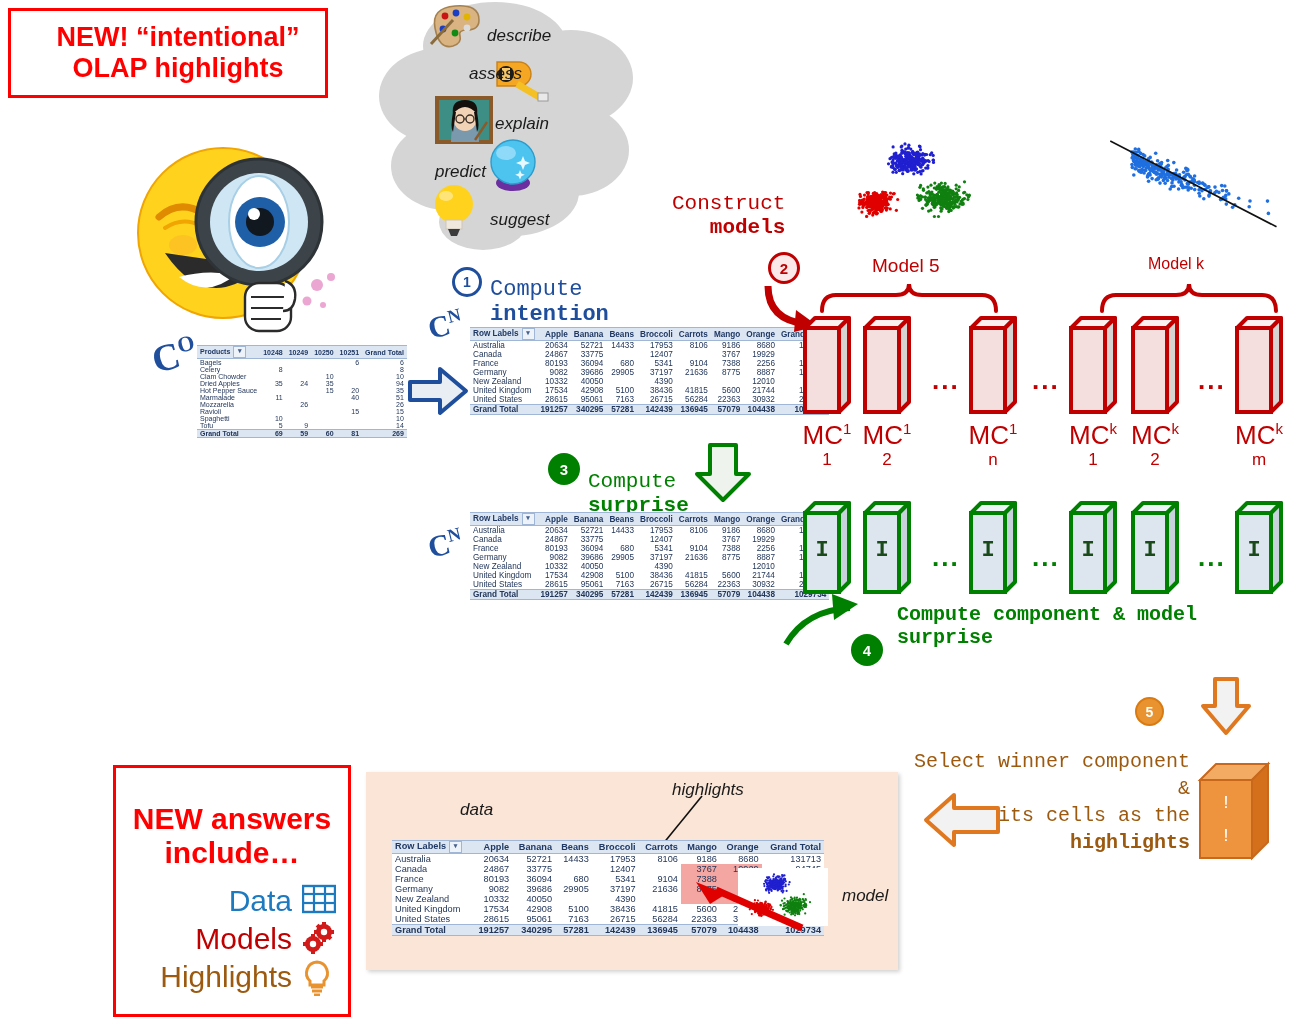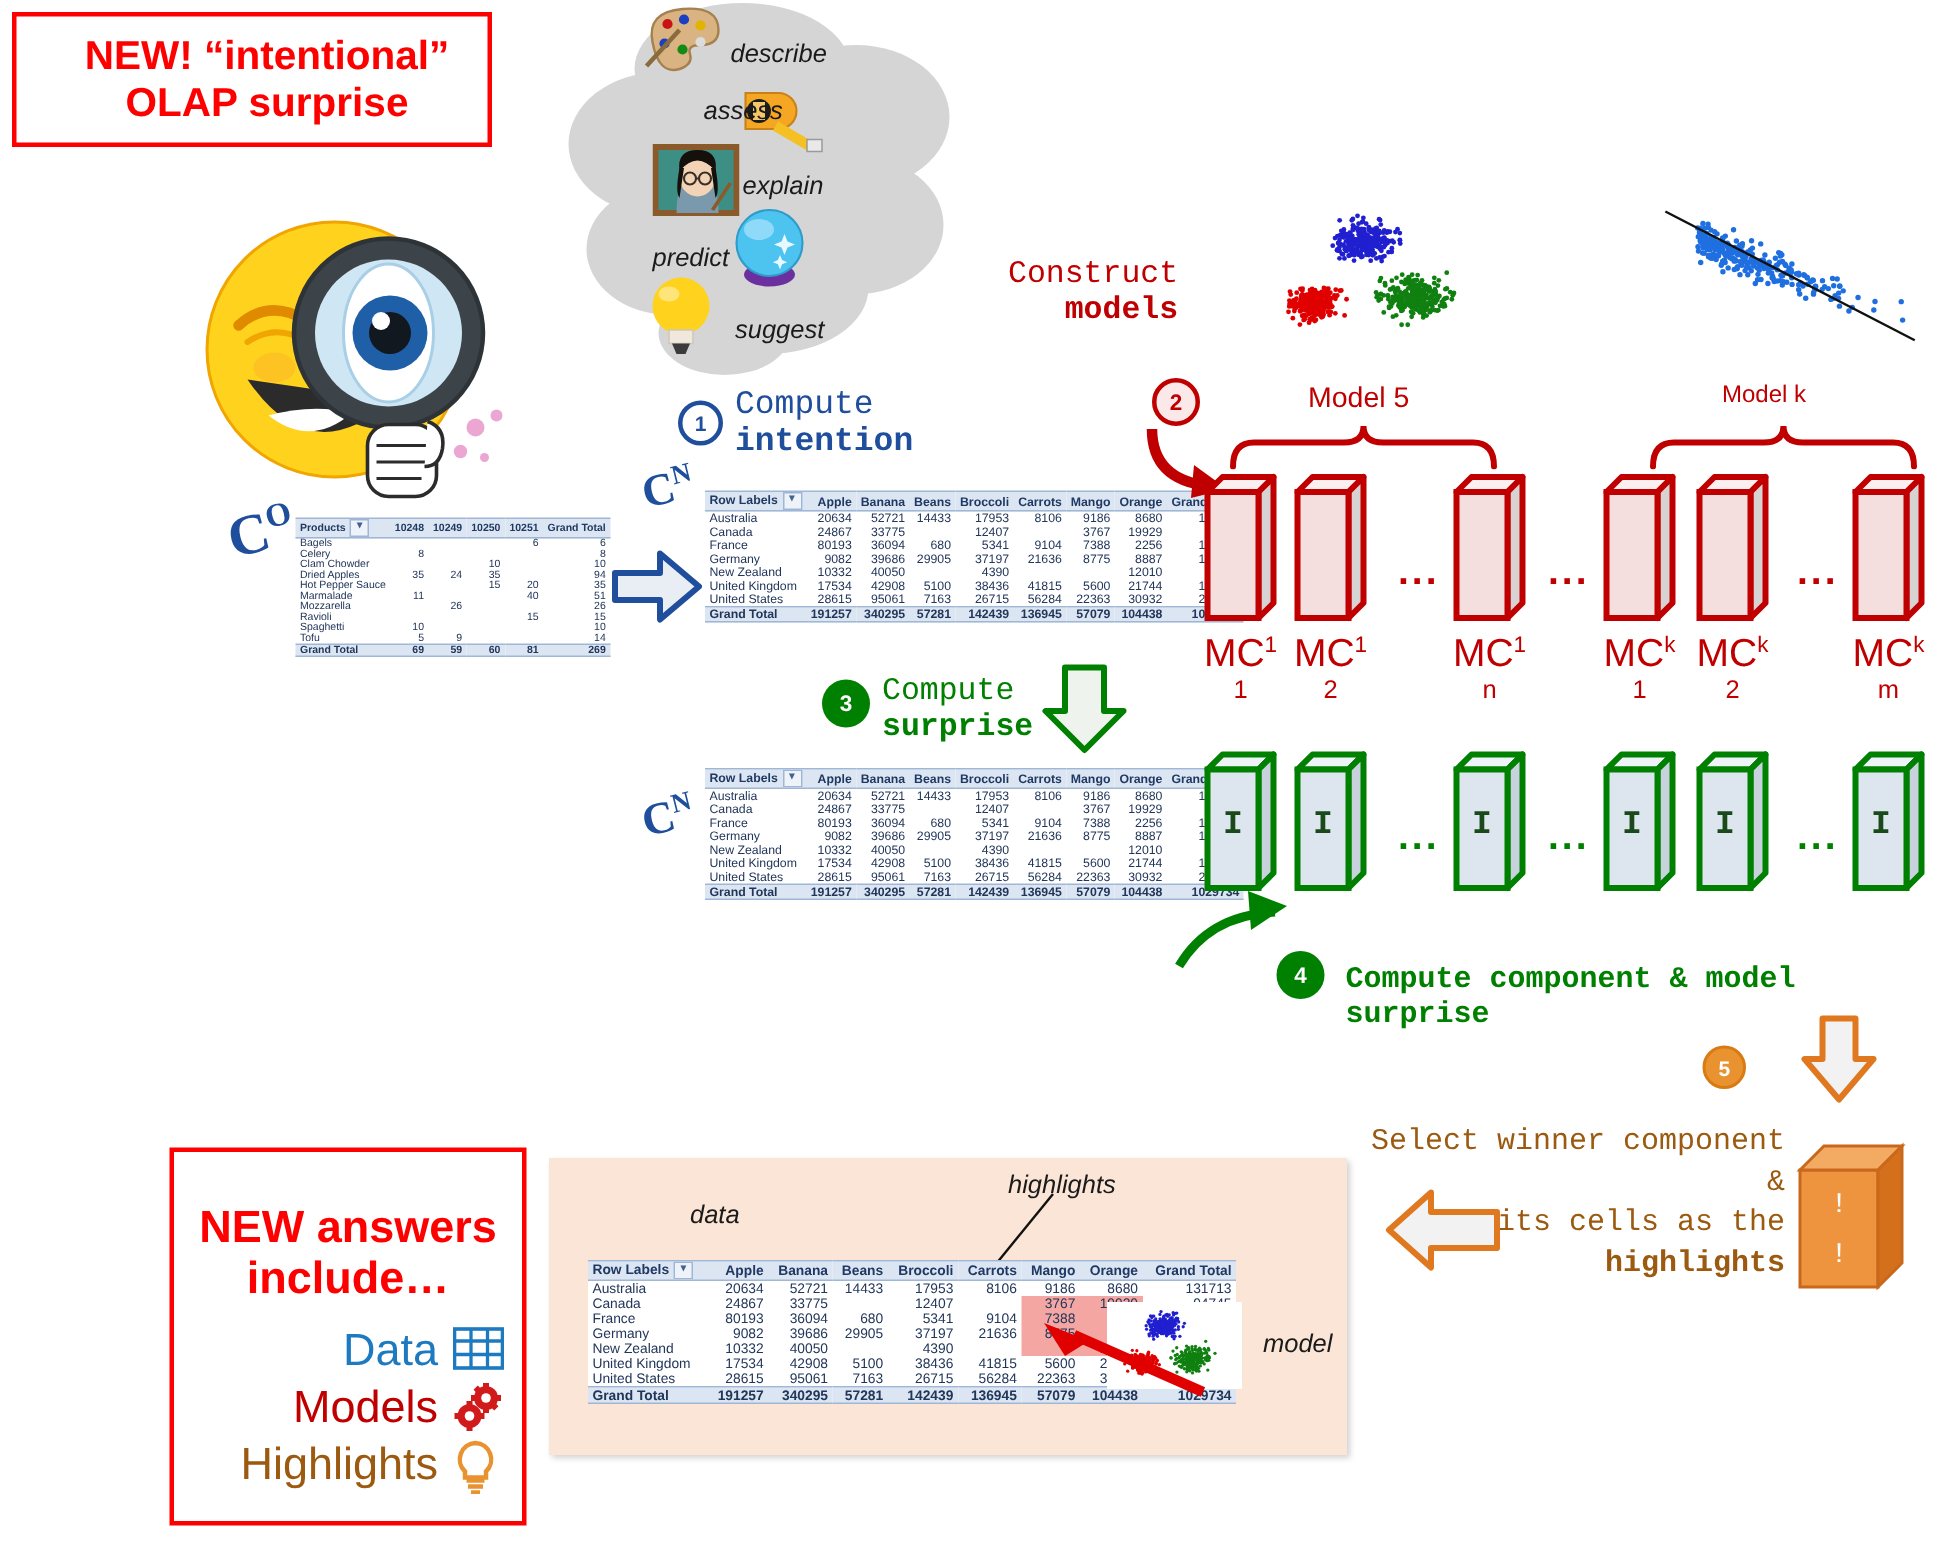--- a/index.html
+++ b/index.html
@@ -34,21 +34,21 @@
 
   
   .mono{font-family:"Liberation Mono","DejaVu Sans Mono",monospace;}
   .badge{
     border-radius:50%;display:flex;align-items:center;justify-content:center;
     font-weight:bold;box-sizing:border-box;
   }
   .badge-open{background:#fff;}
   .badge-fill{color:#fff;}
 
-  .step-txt{font-weight:bold;line-height:1.12;}
+  .step-txt{font-weight:bold;line-height:1.12;margin-top:20px;}
 
   
   table.xl{border-collapse:collapse;background:#fff;font-family:"Liberation Sans",sans-serif;}
   table.xl td,table.xl th{padding:0 3px;white-space:nowrap;}
   table.xl thead th{
     color:#1f3864;font-weight:bold;text-align:right;
     border-top:1px solid #9fb6d6;border-bottom:1px solid #9fb6d6;background:#dce6f2;
   }
   table.xl thead th.first{text-align:left;}
   table.xl tbody td{color:#22365a;text-align:right;}
@@ -82,21 +82,21 @@
   }
 
   
   .ital{font-style:italic;}
 </style>
 </head>
 <body>
 
 <div class="abs redbox" id="title-box">
   <div class="ln">NEW! “intentional”</div>
-  <div class="ln">OLAP surprise</div>
+  <div class="ln">OLAP highlights</div>
 </div>
 
 <div class="abs" id="mascot" style="left:135px;top:125px;width:230px;height:215px;">
   <svg width="230" height="215" viewBox="0 0 230 215">
     <circle cx="88" cy="108" r="85" fill="#ffd21e"></circle>
     <circle cx="88" cy="108" r="85" fill="none" stroke="#f0a500" stroke-width="2"></circle>
 
     <path d="M24 92 q20 -18 44 -4" stroke="#e08a00" stroke-width="7" fill="none" stroke-linecap="round"></path>
     <path d="M30 103 q18 -12 36 -2" stroke="#f0a500" stroke-width="4" fill="none" stroke-linecap="round"></path>
 
@@ -1847,21 +1847,21 @@
     </div>
   </div>
 
 <div class="abs" style="left:782px;top:590px;width:90px;height:60px;">
   <svg width="90" height="60" viewBox="0 0 90 60">
     <path d="M4 54 q20 -34 64 -36" stroke="#008000" stroke-width="6" fill="none"></path>
     <path d="M50 4 L76 14 L52 30 Z" fill="#008000"></path>
   </svg>
 </div>
 <div class="abs badge badge-fill" style="left:851px;top:634px;width:32px;height:32px;background:#008000;font-size:15px;">4</div>
-<div class="abs mono" style="left:897px;top:642px;color:#008000;font-size:20px;font-weight:bold;">Compute component &amp; model surprise</div>
+<div class="abs mono" style="left:897px;top:603px;color:#008000;font-size:20px;font-weight:bold;">Compute component &amp; model surprise</div>
 
 <div class="abs badge badge-fill" style="left:1135px;top:697px;width:29px;height:29px;background:#e8932f;font-size:14px;border:2px solid #d97b12;box-sizing:border-box;">5</div>
 <div class="abs" style="left:1200px;top:676px;width:52px;height:60px;">
   <svg width="52" height="60" viewBox="0 0 52 60">
     <path d="M15 3 H37 V30 H49 L26 57 L3 30 H15 Z" fill="#f2f2f2" stroke="#e07820" stroke-width="4" stroke-linejoin="round"></path>
   </svg>
 </div>
 <div class="abs mono" style="left:900px;top:748px;width:290px;text-align:right;color:#9c5a10;font-size:20px;line-height:1.35;">
   <div>Select winner component &amp;</div>
   <div>its cells as the</div>

